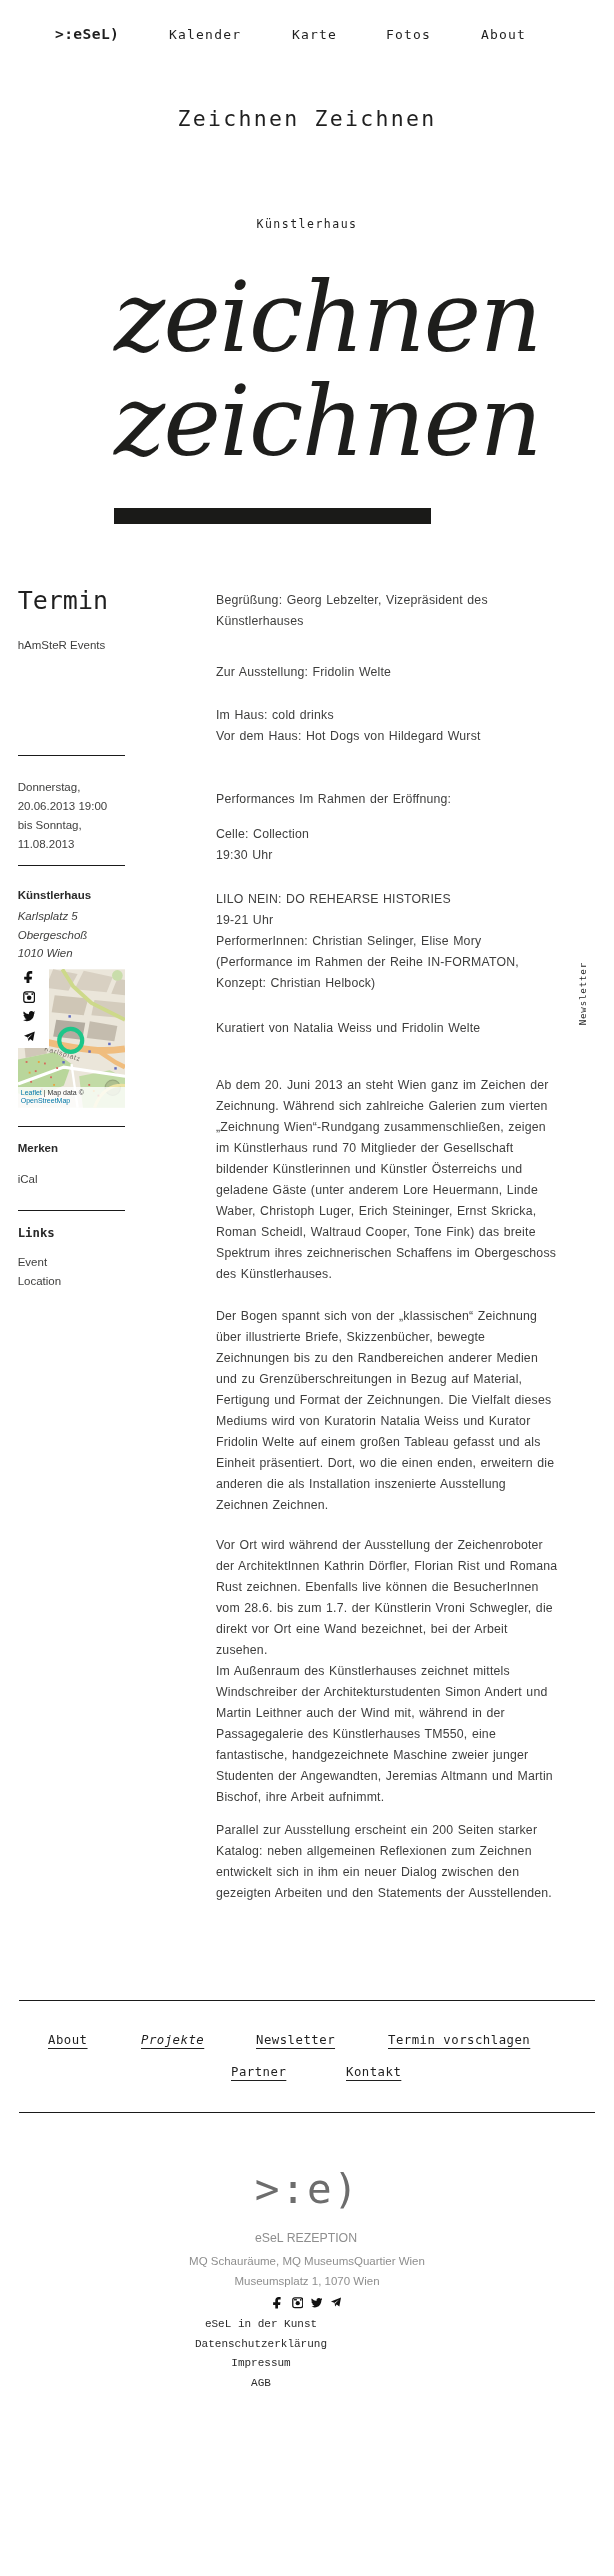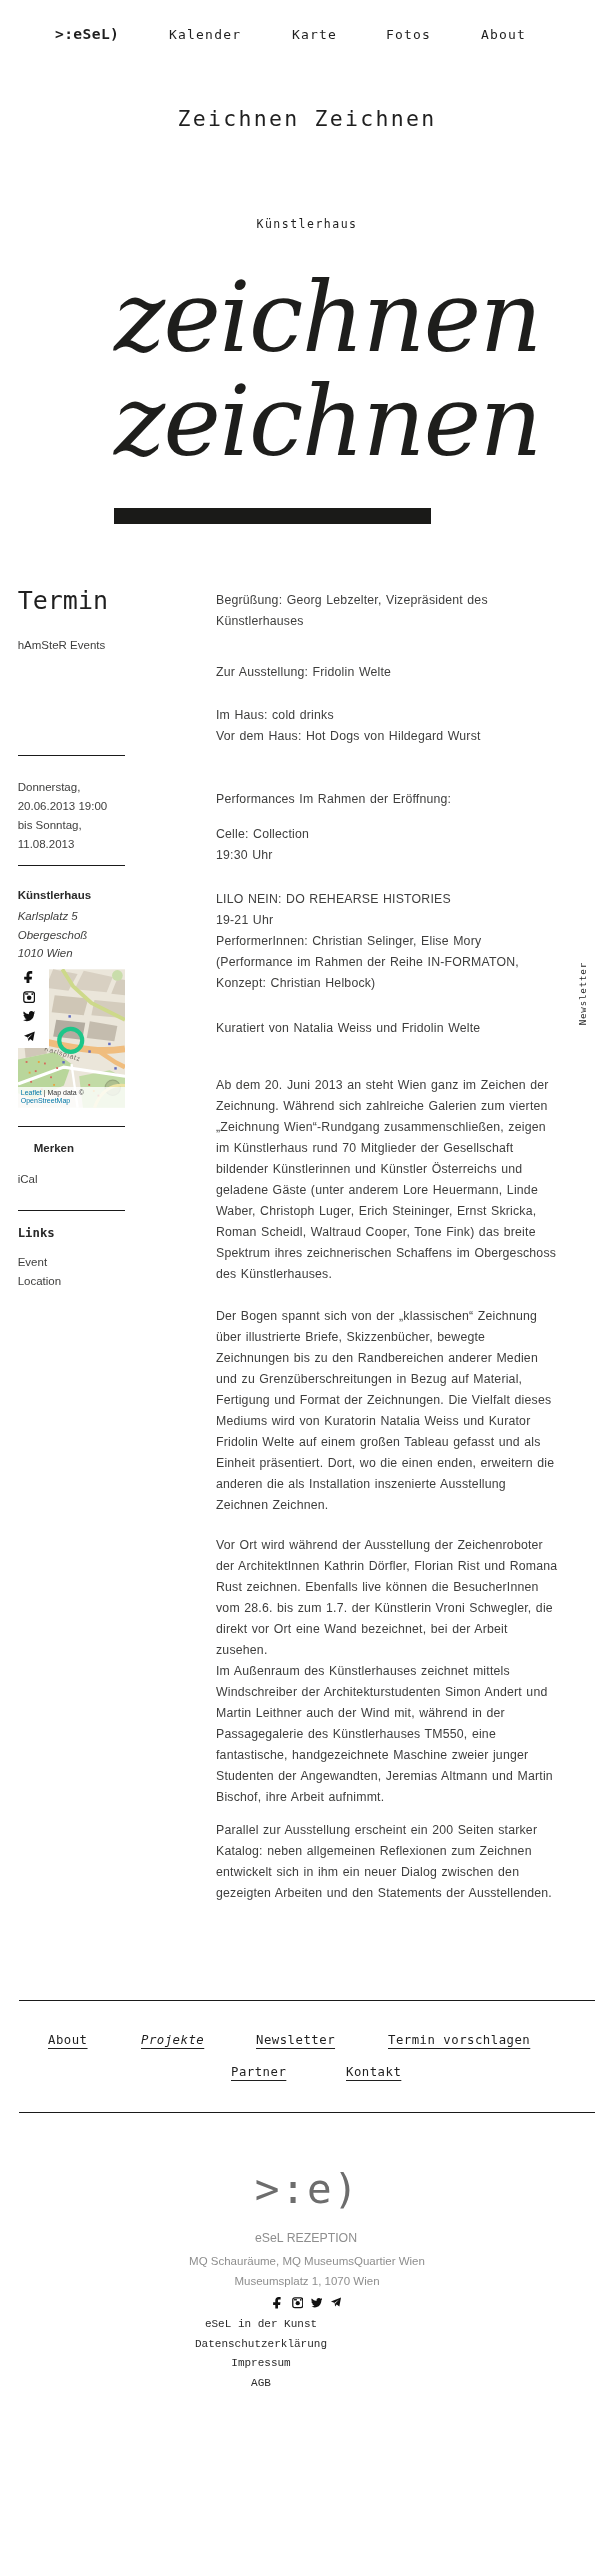--- a/index.html
+++ b/index.html
@@ -41,21 +41,21 @@
   .map-svg{position:absolute;left:0;top:0;}
   .map-iconbox{position:absolute;left:0;top:0;width:31px;height:79px;background:#ffffff;}
   .icon-stack .soc{position:absolute;left:5.4px;width:12.3px;height:12.3px;}
   .soc svg{display:block;width:12.3px;height:12.3px;}
   .si-0{top:1.5px;} .si-1{top:21.5px;} .si-2{top:41px;} .si-3{top:62px;}
   .map-attr{position:absolute;left:0;bottom:0;width:107px;box-sizing:border-box;
             background:rgba(255,255,255,.8);font-size:7px;line-height:8.4px;color:#333;
             padding:2.3px 3.1px;font-family:"Liberation Sans",sans-serif;}
   .map-attr a{color:#0078a8;}
 
-  .sb-merken{top:1142px;font-size:11.5px;font-weight:bold;color:#2a2a2a;margin-left:16px;}
+  .sb-merken{top:1142px;font-size:11.5px;font-weight:bold;color:#2a2a2a;}
   .sb-ical{top:1173px;font-size:11.5px;}
   .sb-linkst{top:1226px;font-size:12.3px;font-weight:bold;color:#2a2a2a;font-family:"DejaVu Sans Mono",monospace;}
   .sb-link-event{top:1256px;font-size:11.5px;}
   .sb-link-location{top:1275px;font-size:11.5px;}
 
   
   .nl-tab{left:577px;top:962px;writing-mode:vertical-rl;transform:rotate(180deg);
           font-size:9.2px;letter-spacing:0.8px;}
 
   

